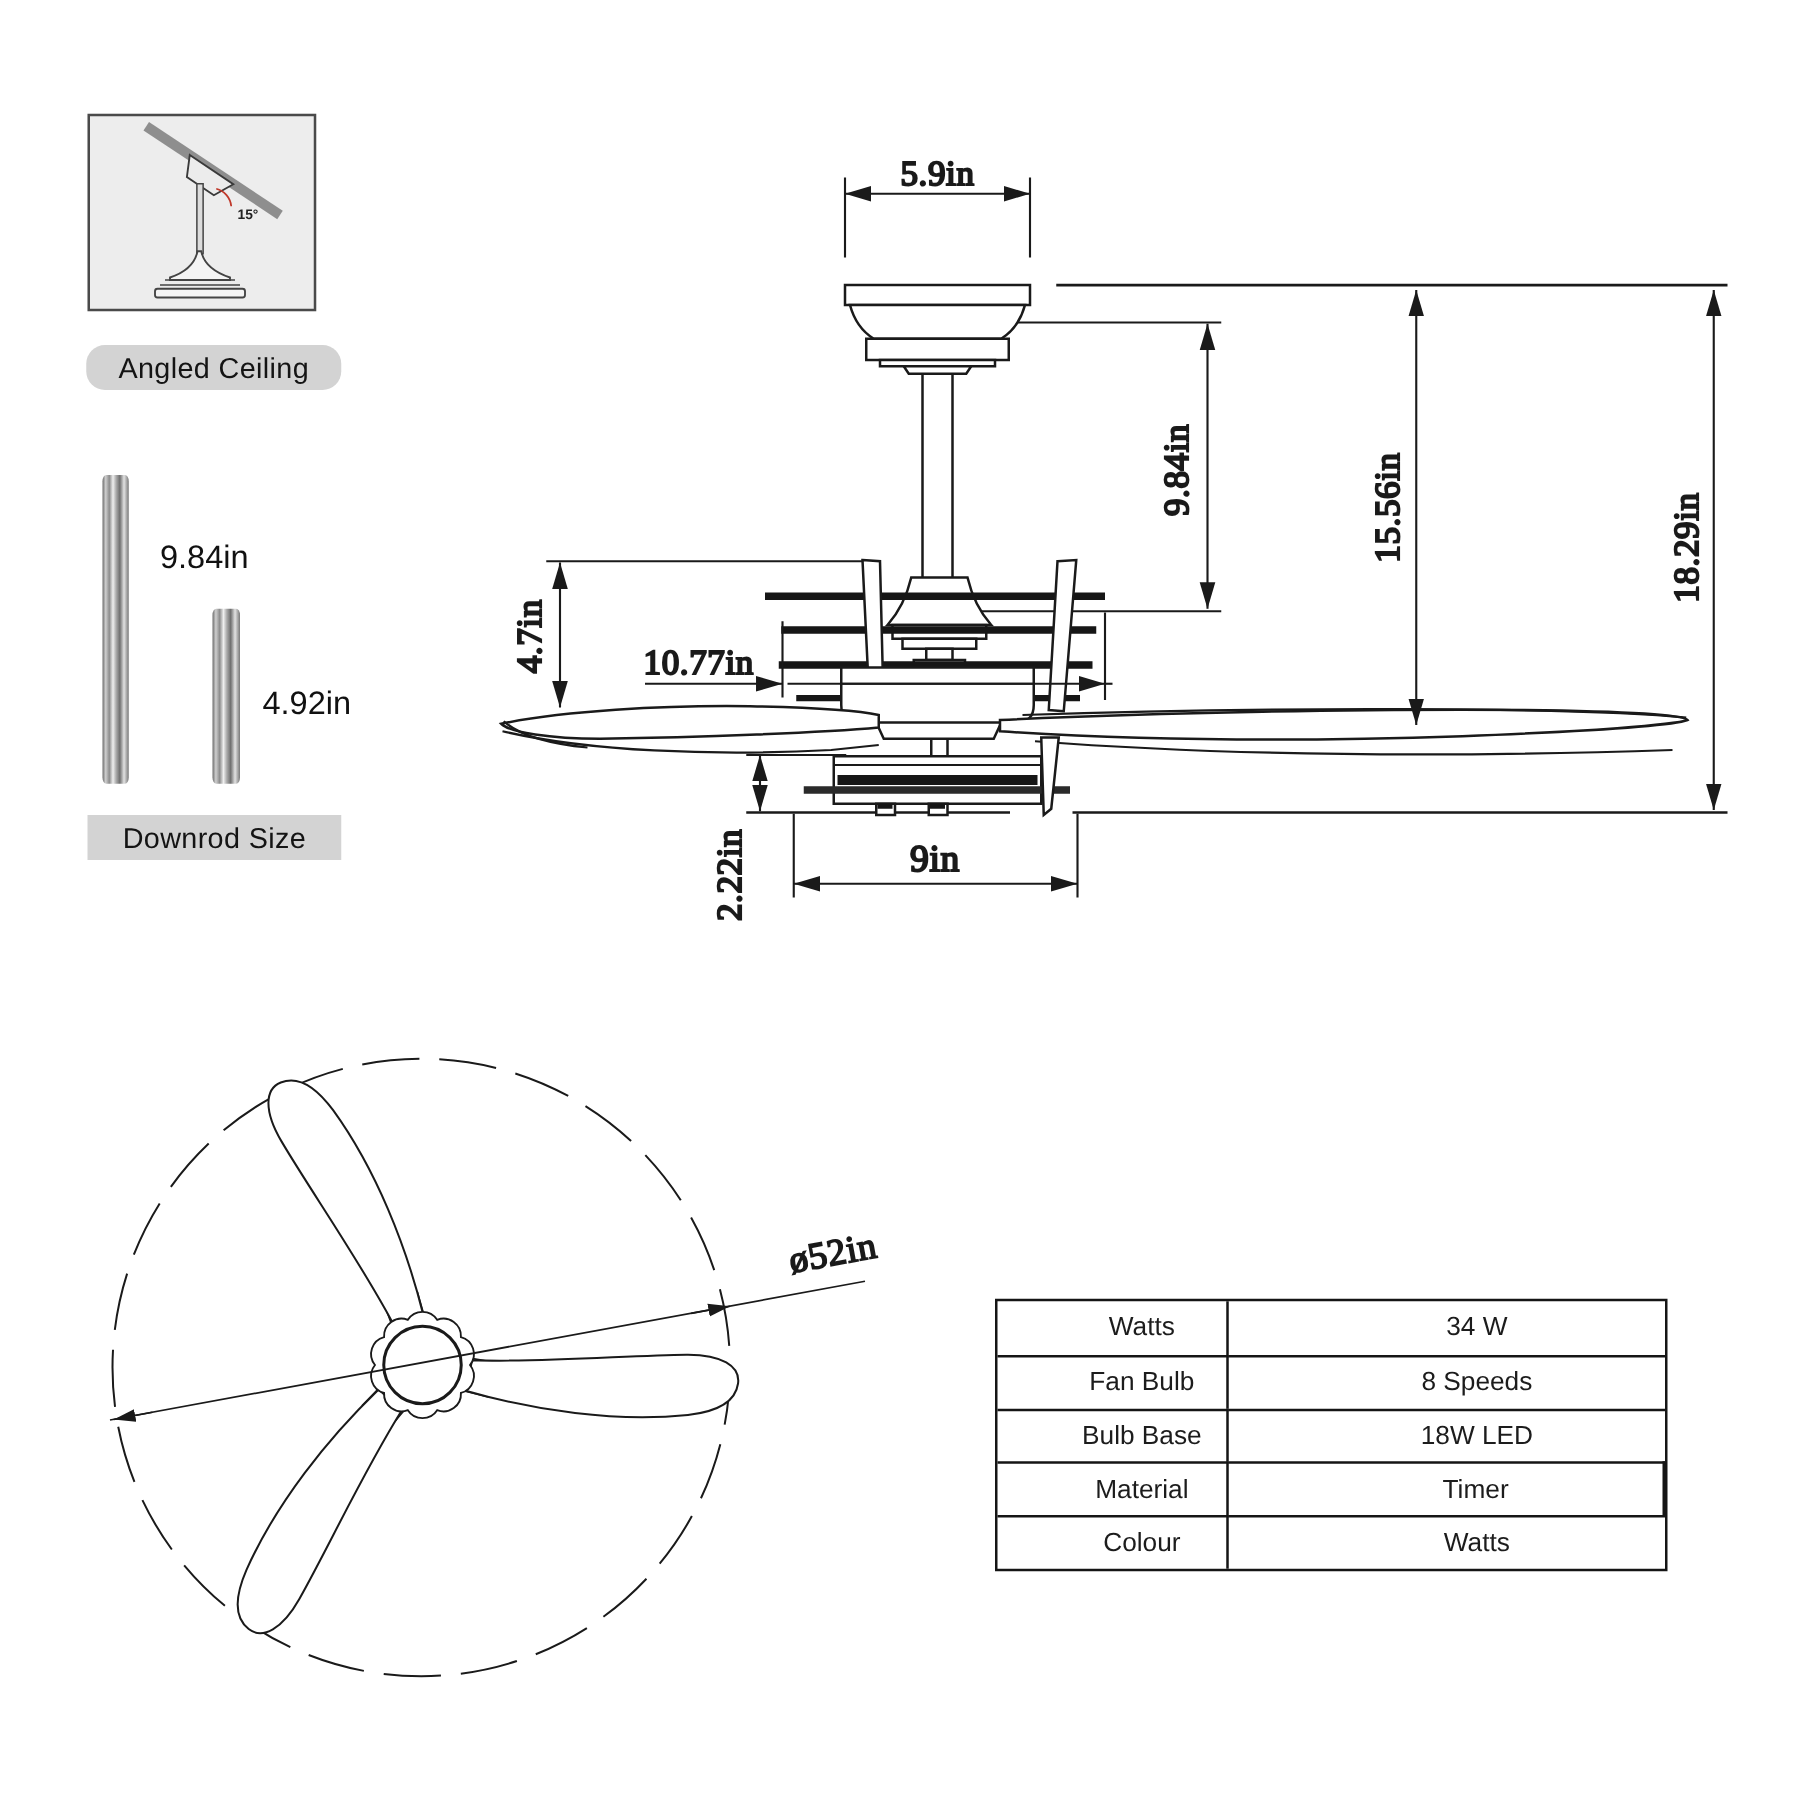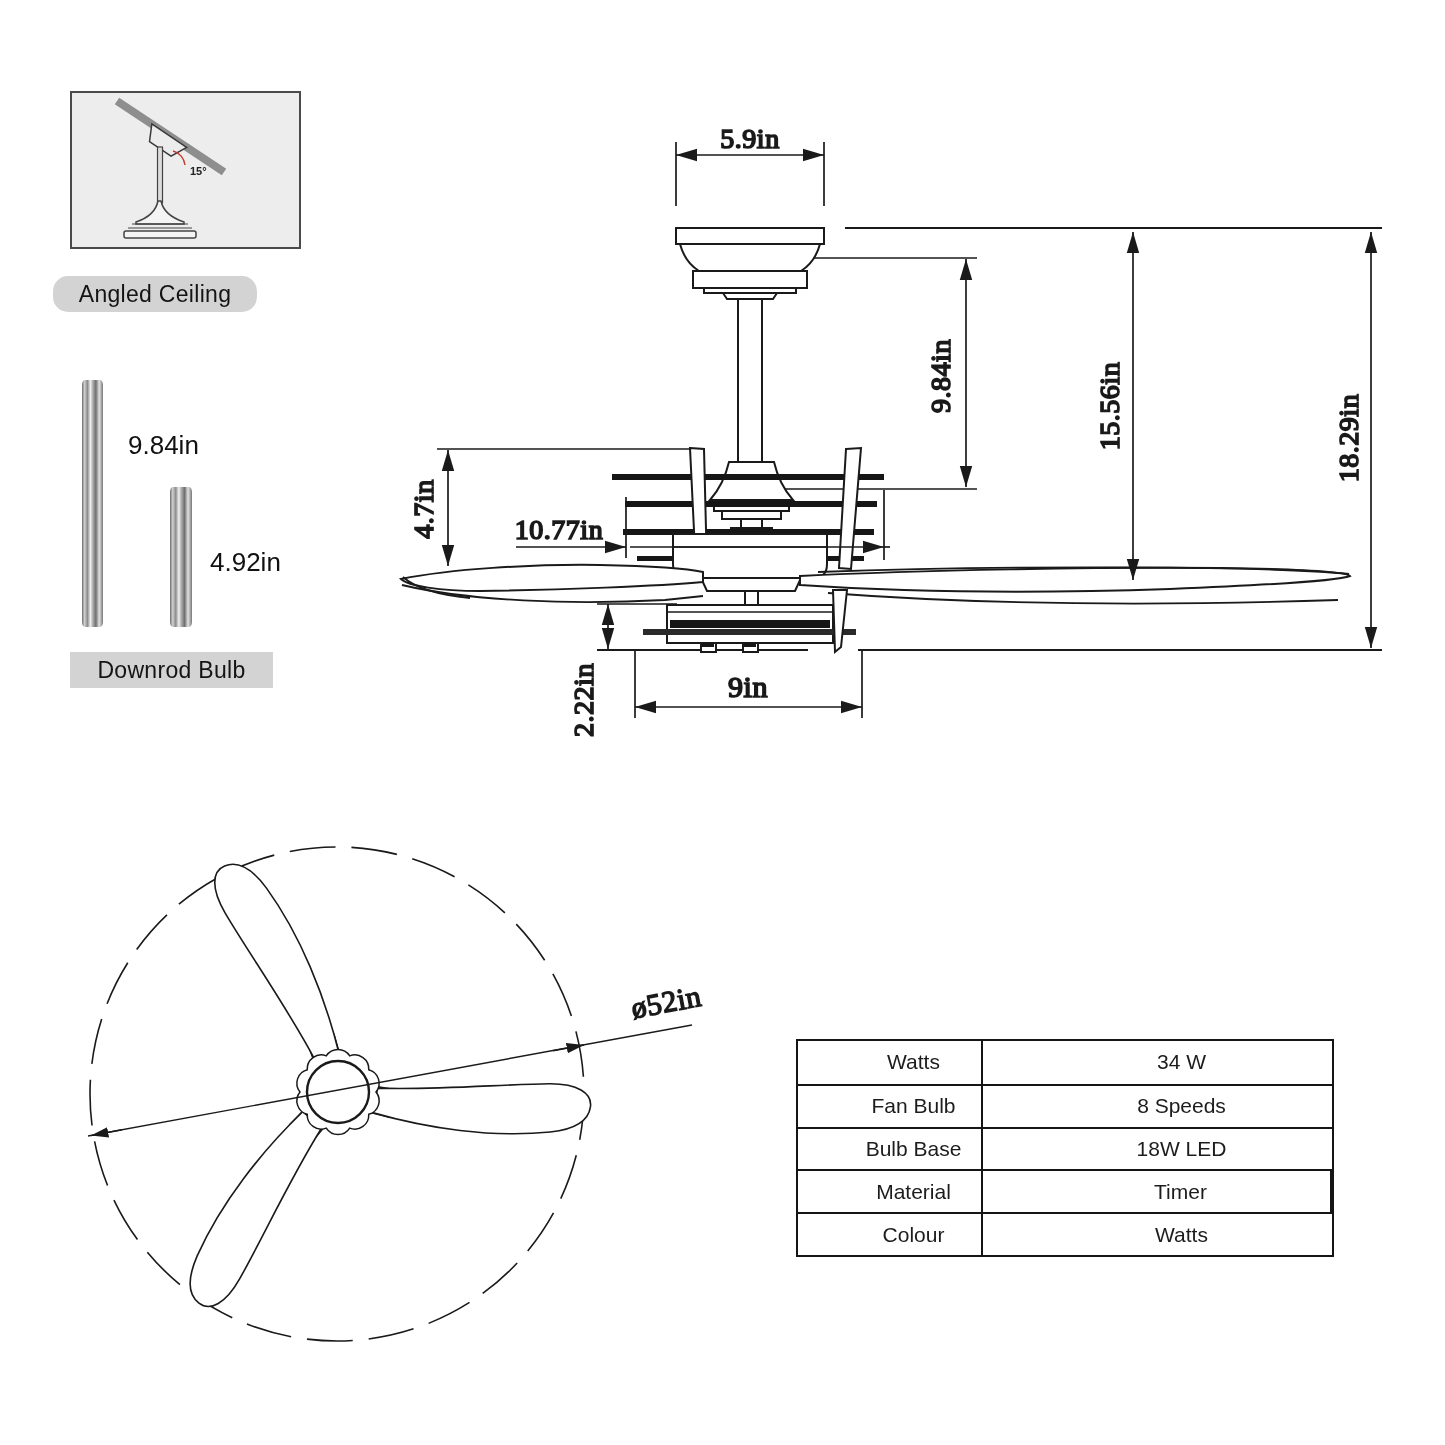--- a/index.html
+++ b/index.html
@@ -1,22 +1,22 @@
 <!DOCTYPE html>
 <html><head>
 <meta charset="utf-8">
 <style>
   html,body{margin:0;padding:0;background:#fff;}
   .canvas{position:relative;width:1445px;height:1445px;background:#ffffff;overflow:hidden;
           font-family:"Liberation Sans",sans-serif;color:#1a1a1a;}
-  .angled-box{position:absolute;left:70px;top:91px;width:231px;height:158px;
+  .angled-box{position:absolute;left:70px;top:91px;width:183px;height:158px;
               background:#ededed;border:2px solid #4a4a4a;box-sizing:border-box;}
   .label-bar{position:absolute;background:#d3d3d3;color:#141414;display:flex;
              align-items:center;justify-content:center;font-size:23px;letter-spacing:.3px;}
-  .label-angled{left:53px;top:276px;width:204px;height:36px;border-radius:15px;}
+  .label-angled{left:69px;top:276px;width:204px;height:36px;border-radius:15px;}
   .label-downrod{left:70px;top:652px;width:203px;height:36px;}
   .rod{position:absolute;border-radius:3px/5px;
        background:linear-gradient(90deg,#6b6b6b 0%,#cfcfcf 12%,#8c8c8c 26%,#efefef 40%,
                   #ababab 52%,#6f6f6f 66%,#e2e2e2 82%,#787878 100%);}
   .rod-long{left:82px;top:380px;width:21px;height:247px;}
   .rod-short{left:170px;top:487px;width:22px;height:140px;}
   .rod-label{position:absolute;font-size:26px;color:#111;}
   .rod-label-long{left:128px;top:430px;}
   .rod-label-short{left:210px;top:547px;}
   .main-svg{position:absolute;left:0;top:0;}
@@ -49,21 +49,21 @@
       <path d="M101,58 A16,16 0 0 1 113,72" stroke="#c0392b" stroke-width="1.4" fill="none"></path>
       <text x="118" y="82" class="icon-15">15°</text>
     </svg>
   </div>
   <div class="label-bar label-angled">Angled Ceiling</div>
 
   <div class="rod rod-long"></div>
   <div class="rod rod-short"></div>
   <div class="rod-label rod-label-long">9.84in</div>
   <div class="rod-label rod-label-short">4.92in</div>
-  <div class="label-bar label-downrod">Downrod Bulb</div>
+  <div class="label-bar label-downrod">Downrod Size</div>
 
   <svg class="main-svg" width="1445" height="1445" viewBox="0 0 1445 1445">
     <defs>
       <marker id="arr" viewBox="0 0 12 8" refX="11.5" refY="4" markerWidth="13" markerHeight="9" orient="auto-start-reverse">
         <path d="M0,0.6 L11.5,4 L0,7.4 Z" fill="#1a1a1a"></path>
       </marker>
       <path id="blade" d="M38,-12 C95,-22 160,-42 205,-52 C232,-58 249,-52 250,-38 C251,-24 240,-13 216,-5 C160,13 95,17 38,13 Z"></path>
     </defs>
 
     <g stroke="#1a1a1a" fill="none" stroke-width="2">

